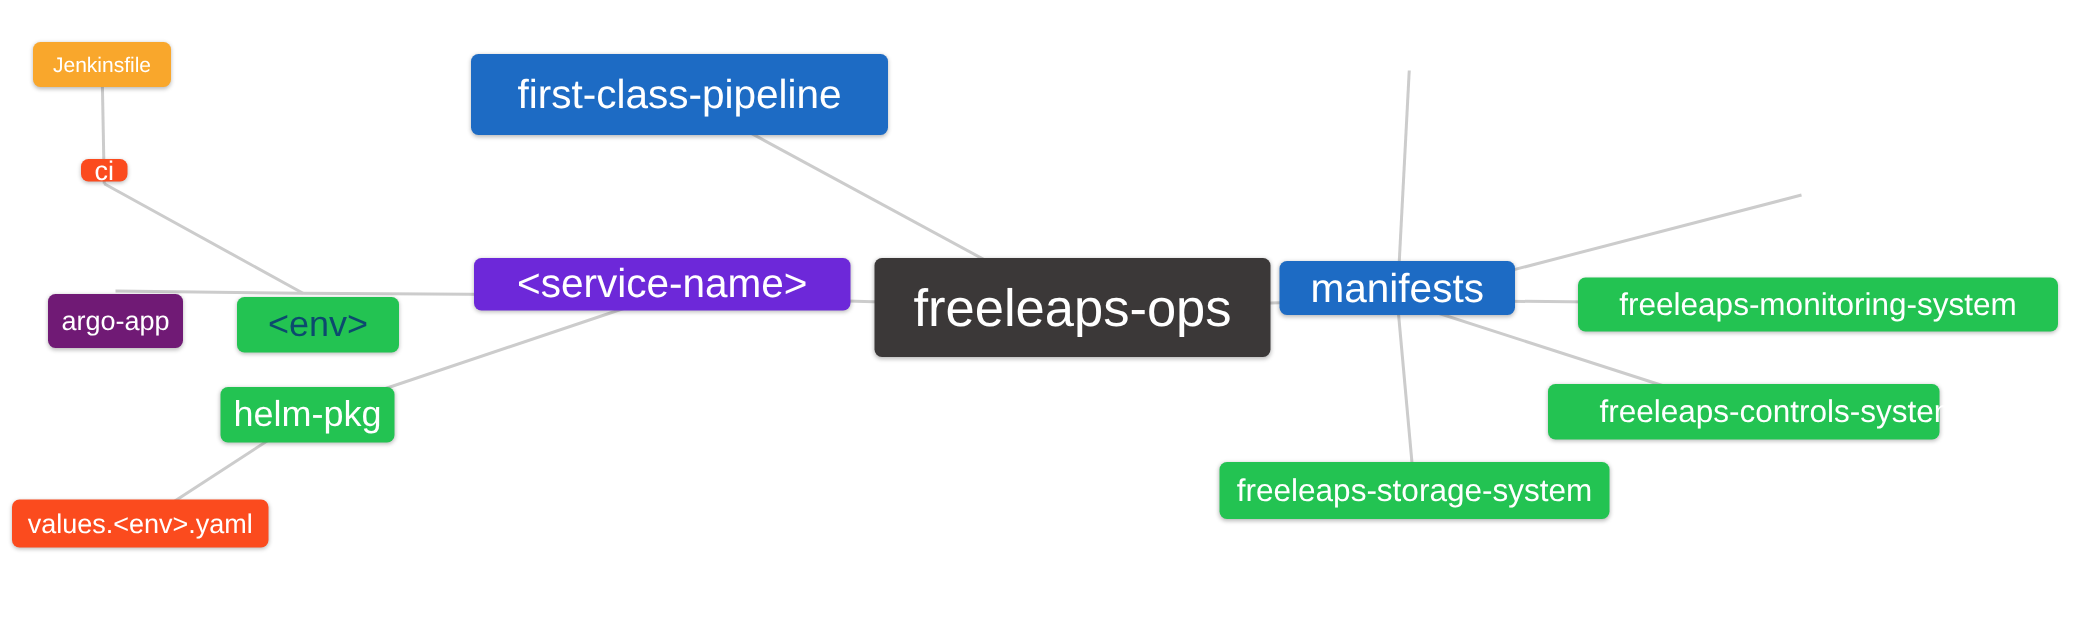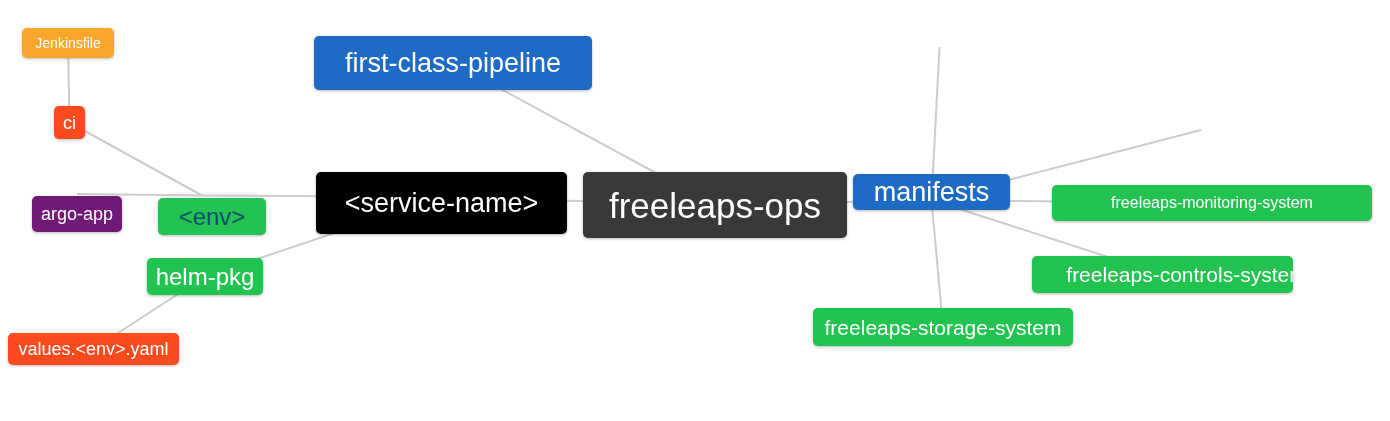--- a/index.html
+++ b/index.html
@@ -61,25 +61,25 @@
       <line x1="715" y1="205" x2="931.5" y2="200" stroke="#cccccc" stroke-width="2"></line>
       <line x1="931.5" y1="200" x2="939.5" y2="47" stroke="#cccccc" stroke-width="2"></line>
       <line x1="931.5" y1="200" x2="1201" y2="130" stroke="#cccccc" stroke-width="2"></line>
       <line x1="931.5" y1="200" x2="1212" y2="203" stroke="#cccccc" stroke-width="2"></line>
       <line x1="931.5" y1="200" x2="1162.5" y2="274.5" stroke="#cccccc" stroke-width="2"></line>
       <line x1="931.5" y1="200" x2="943" y2="327" stroke="#cccccc" stroke-width="2"></line>
     </svg>
   <div class="node-layer">
       <div class="node" style="left: 583px; top: 172px; width: 264px; height: 66px; background: rgb(59, 56, 56); color: rgb(255, 255, 255); font-size: 35px;">freeleaps-ops</div>
       <div class="node" style="left: 314px; top: 36px; width: 278px; height: 54px; background: rgb(29, 107, 196); color: rgb(255, 255, 255); font-size: 27px;">first-class-pipeline</div>
-      <div class="node" style="left: 316px; top: 172px; width: 251px; height: 62px; background: #000000; color: rgb(255, 255, 255); font-size: 27px;">&lt;service-name&gt;</div>
+      <div class="node" style="left: 316px; top: 172px; width: 251px; height: 35px; background: #6d28d9; color: rgb(255, 255, 255); font-size: 27px;">&lt;service-name&gt;</div>
       <div class="node" style="left: 853px; top: 174px; width: 157px; height: 36px; background: rgb(29, 107, 196); color: rgb(255, 255, 255); font-size: 27px;">manifests</div>
       <div class="node" style="left: 158px; top: 177px; width: 108px; height: 37px; background: rgb(35, 195, 82); color: #0c4a6e; font-size: 24px; margin-top: 21px;">&lt;env&gt;</div>
       <div class="node" style="left: 147px; top: 258px; width: 116px; height: 37px; background: rgb(35, 195, 82); color: rgb(255, 255, 255); font-size: 24px;">helm-pkg</div>
       <div class="node" style="left: 32px; top: 176px; width: 90px; height: 36px; background: #701a75; color: rgb(255, 255, 255); font-size: 18px; margin-top: 20px;">argo-app</div>
-      <div class="node" style="left: 54px; top: 106px; width: 31px; height: 33px; background: rgb(251, 75, 30); color: rgb(255, 255, 255); font-size: 18px;">ci</div>
+      <div class="node" style="left: 54px; top: 106px; width: 31px; height: 15px; background: rgb(251, 75, 30); color: rgb(255, 255, 255); font-size: 18px;">ci</div>
       <div class="node" style="left: 8px; top: 333px; width: 171px; height: 32px; background: rgb(251, 75, 30); color: rgb(255, 255, 255); font-size: 18px;">values.&lt;env&gt;.yaml</div>
       <div class="node" style="left: 22px; top: 28px; width: 92px; height: 30px; background: rgb(249, 167, 44); color: rgb(255, 255, 255); font-size: 14px;">Jenkinsfile</div>
-      <div class="node" style="left: 1052px; top: 185px; width: 320px; height: 36px; background: rgb(35, 195, 82); color: rgb(255, 255, 255); font-size: 16px;">freeleaps-monitoring-system</div>
+      <div class="node" style="left: 1052px; top: 185px; width: 320px; height: 36px; background: rgb(35, 195, 82); color: rgb(255, 255, 255); font-size: 21px;">freeleaps-monitoring-system</div>
       <div class="node" style="left: 1032px; top: 256px; width: 261px; height: 37px; background: rgb(35, 195, 82); color: rgb(255, 255, 255); font-size: 21px; padding-left: 48px;">freeleaps-controls-system</div>
       <div class="node" style="left: 813px; top: 308px; width: 260px; height: 38px; background: rgb(35, 195, 82); color: rgb(255, 255, 255); font-size: 21px;">freeleaps-storage-system</div>
     </div>
 </div>
 
 </body></html>

